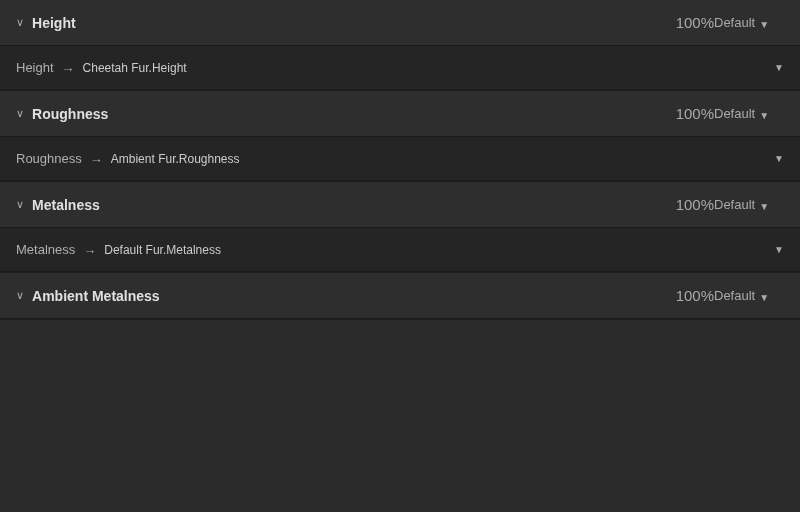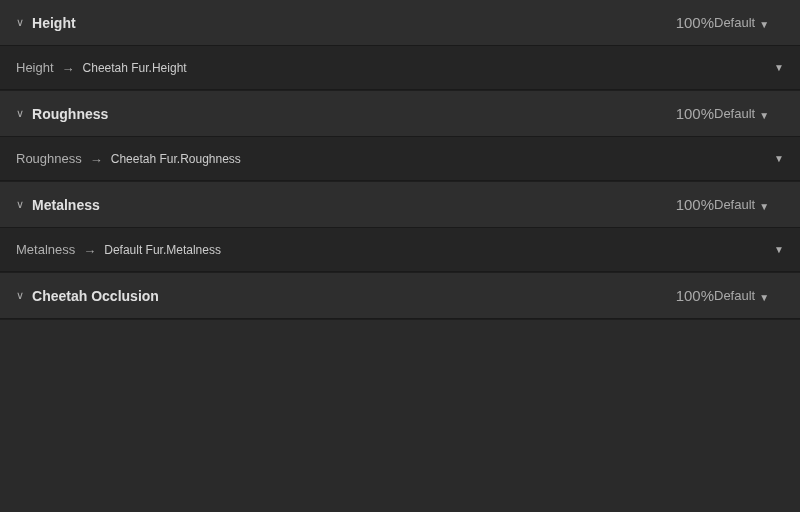--- a/index.html
+++ b/index.html
@@ -138,21 +138,21 @@
       <span class="title">Roughness</span>
       <input class="percent-input" value="100%" readonly="" style="">
       <div class="default-dropdown">
         <span>Default</span>
         <span class="dropdown-arrow">▼</span>
       </div>
     </div>
     <div class="section-row">
       <span class="row-label">Roughness</span>
       <span class="arrow">→</span>
-      <span class="row-value">Cheetah Fur.Roughness</span>
+      <span class="row-value">Ambient Fur.Roughness</span>
       <span class="row-dropdown-arrow">▼</span>
     </div>
   </div>
 
   <div class="section">
     <div class="section-header">
       <span class="chevron">∨</span>
       <span class="title">Metalness</span>
       <input class="percent-input" value="100%" readonly="" style="">
       <div class="default-dropdown">
@@ -164,21 +164,21 @@
       <span class="row-label">Metalness</span>
       <span class="arrow">→</span>
       <span class="row-value">Default Fur.Metalness</span>
       <span class="row-dropdown-arrow">▼</span>
     </div>
   </div>
 
   <div class="section">
     <div class="section-header">
       <span class="chevron">∨</span>
-      <span class="title">Cheetah Occlusion</span>
+      <span class="title">Ambient Metalness</span>
       <input class="percent-input" value="100%" readonly="" style="">
       <div class="default-dropdown">
         <span>Default</span>
         <span class="dropdown-arrow">▼</span>
       </div>
     </div>
   </div>
 
 </div>
 

